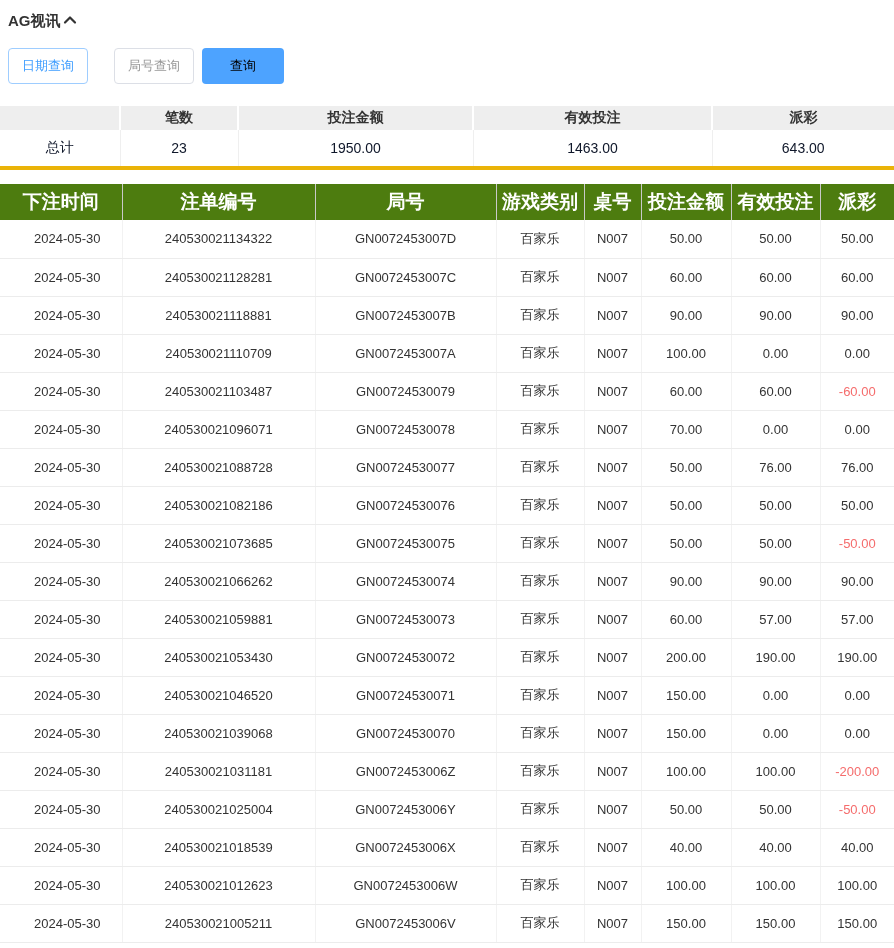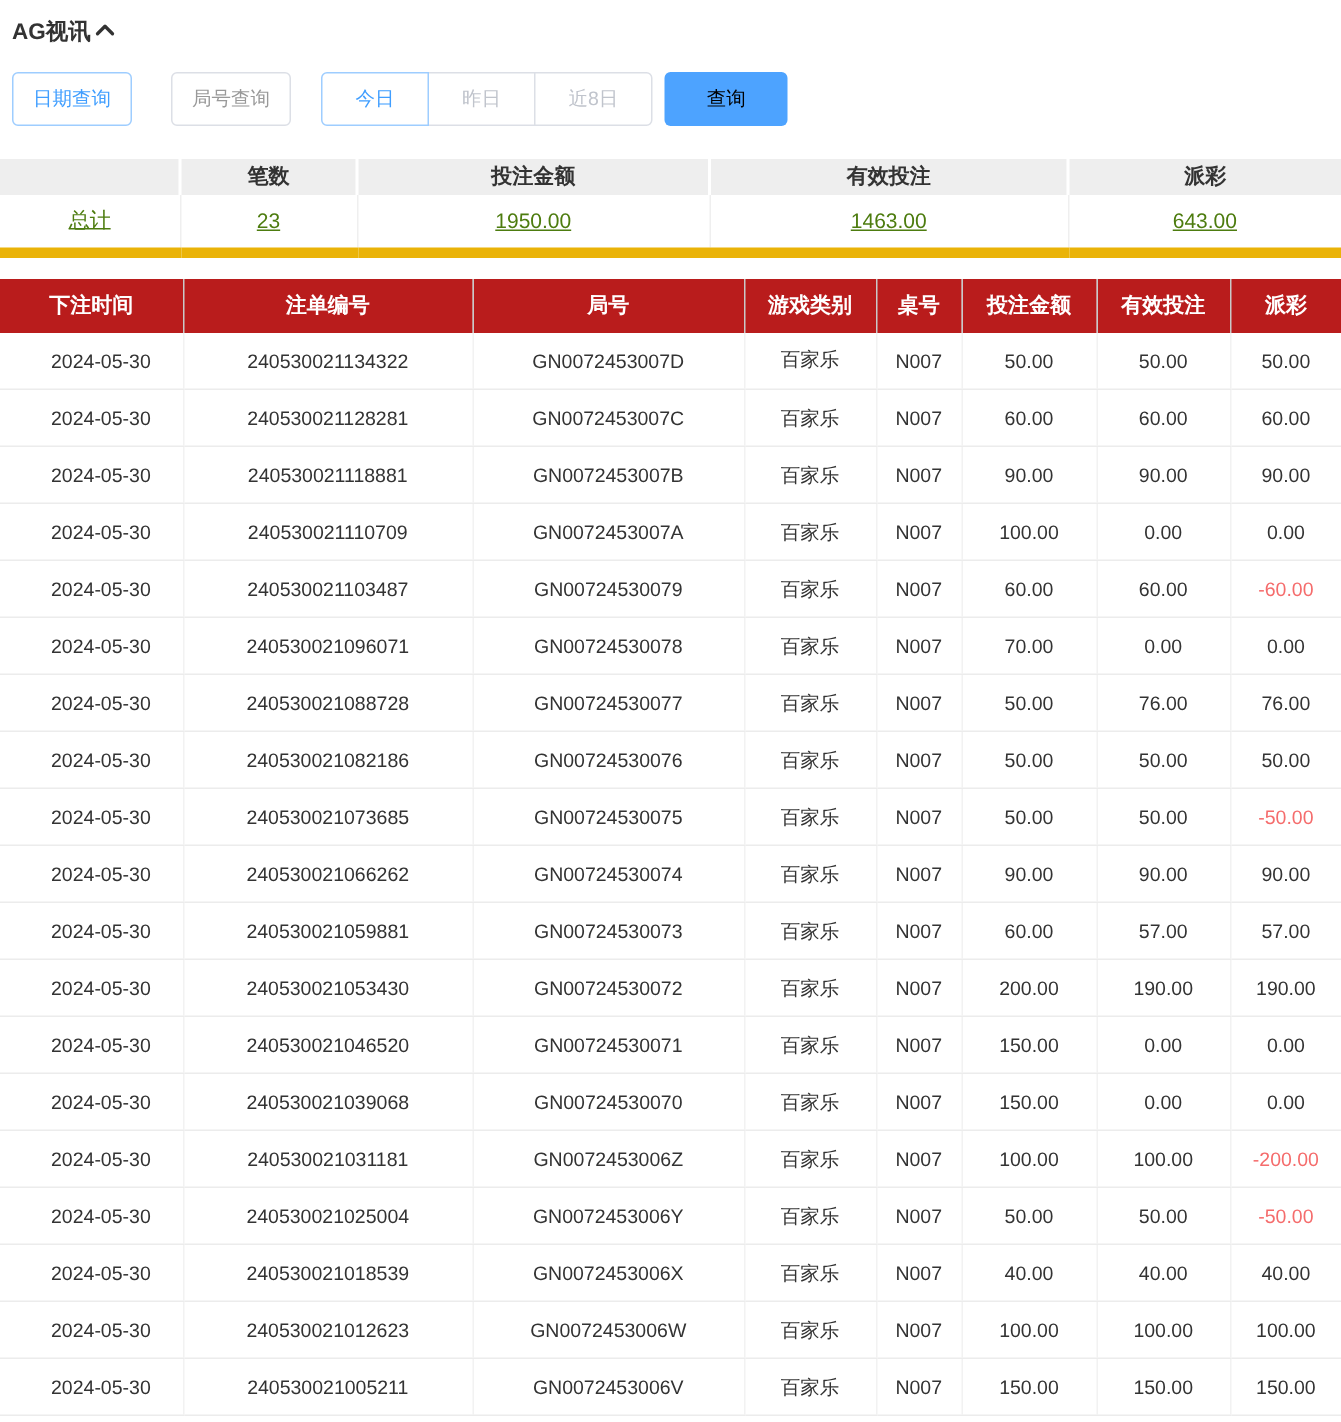--- a/index.html
+++ b/index.html
@@ -49,30 +49,29 @@
 
   
   table { border-collapse: collapse; table-layout: fixed; width: 894px; }
   .summary { margin-top: 22px; font-size: 14px; text-align: center; }
   .summary th {
     background: #eee; height: 24px; font-weight: 600; color: #333;
     border-left: 2px solid #fff; font-size: 14px;
   }
   .summary th:first-child { border-left: none; }
   .summary td {
-    height: 38px; border-bottom: 7px solid #eab308; border-left: 1px solid #efefef;
-    color: #4d7c0f;
-    text-decoration: underline;
+    height: 38px; border-bottom: 4px solid #eab308; border-left: 1px solid #efefef;
+    color: #0f172a;
   }
   .summary td:first-child { border-left: none; }
 
   
   .records { margin-top: 14px; font-size: 13px; text-align: center; }
   .records th {
-    background: #b91c1c; color: #fff; height: 36px; font-size: 14px; font-weight: bold;
+    background: #4d7c0f; color: #fff; height: 36px; font-size: 19px; font-weight: bold;
     border-left: 1px solid #c9c9c9;
   }
   .records th:first-child { border-left: none; }
   .records td {
     height: 38px; border-bottom: 1px solid #ececec; border-left: 1px solid #f2f2f2;
     color: #333; font-size: 13px;
   }
   .records td:first-child { border-left: none; padding-left: 13px; }
   .records td.neg { color: #f56c6c; margin-top: 15px; }
 </style>
@@ -88,25 +87,20 @@
         </svg>
     </span>
   </button>
 </div>
 
 <div class="filters">
   <button class="btn active-outline">日期查询</button>
   <button class="btn btn-round-query">局号查询</button>
 
 
-  <div class="seg-group">
-    <button class="seg active">今日</button>
-    <button class="seg">昨日</button>
-    <button class="seg">近8日</button>
-  </div>
 
   <button class="btn-primary">查询</button>
 </div>
 
 <table class="summary">
   <colgroup>
     <col style="width:120px">
       <col style="width:118px">
       <col style="width:235px">
       <col style="width:239px">

